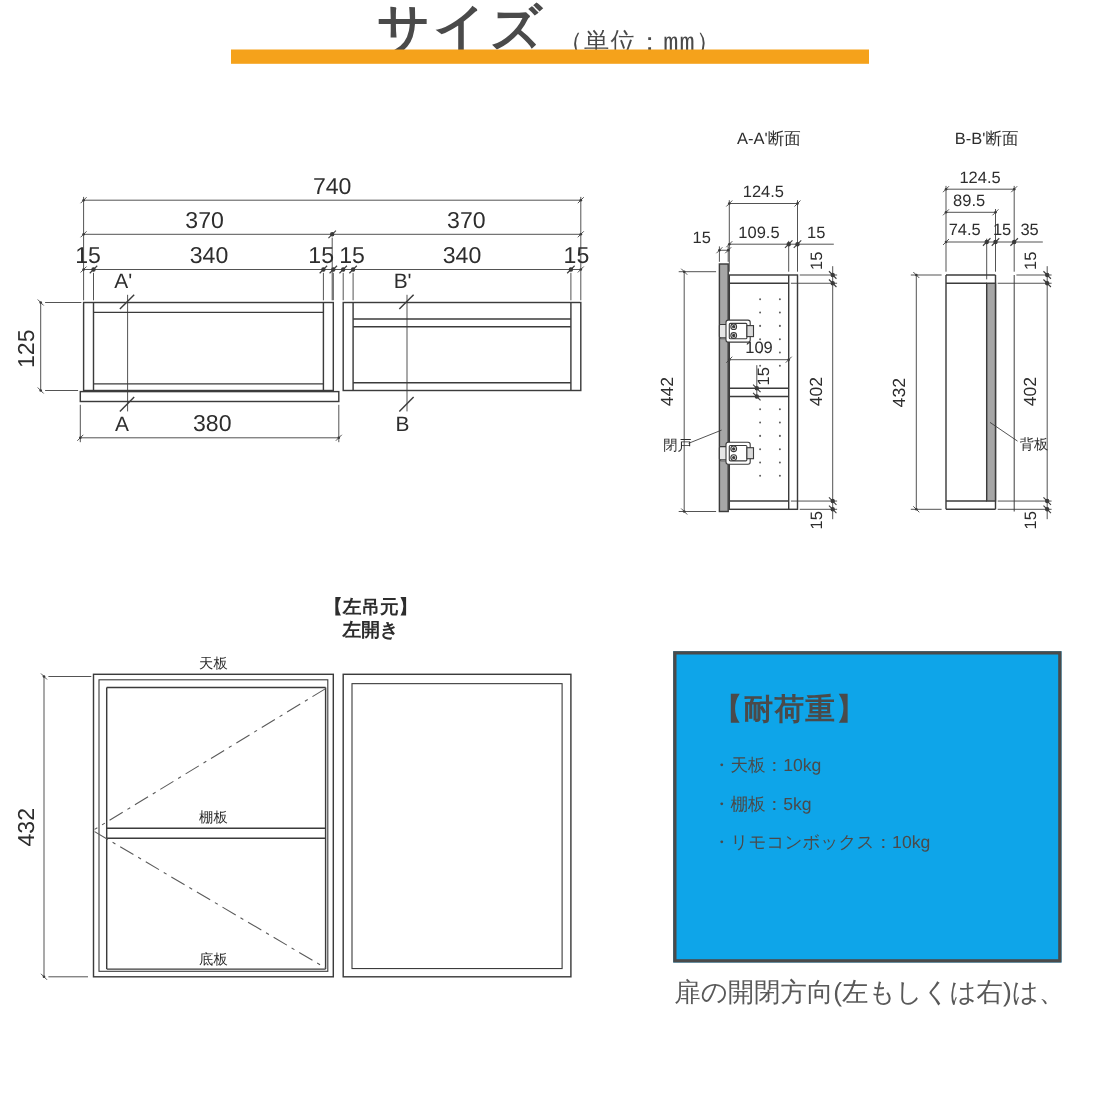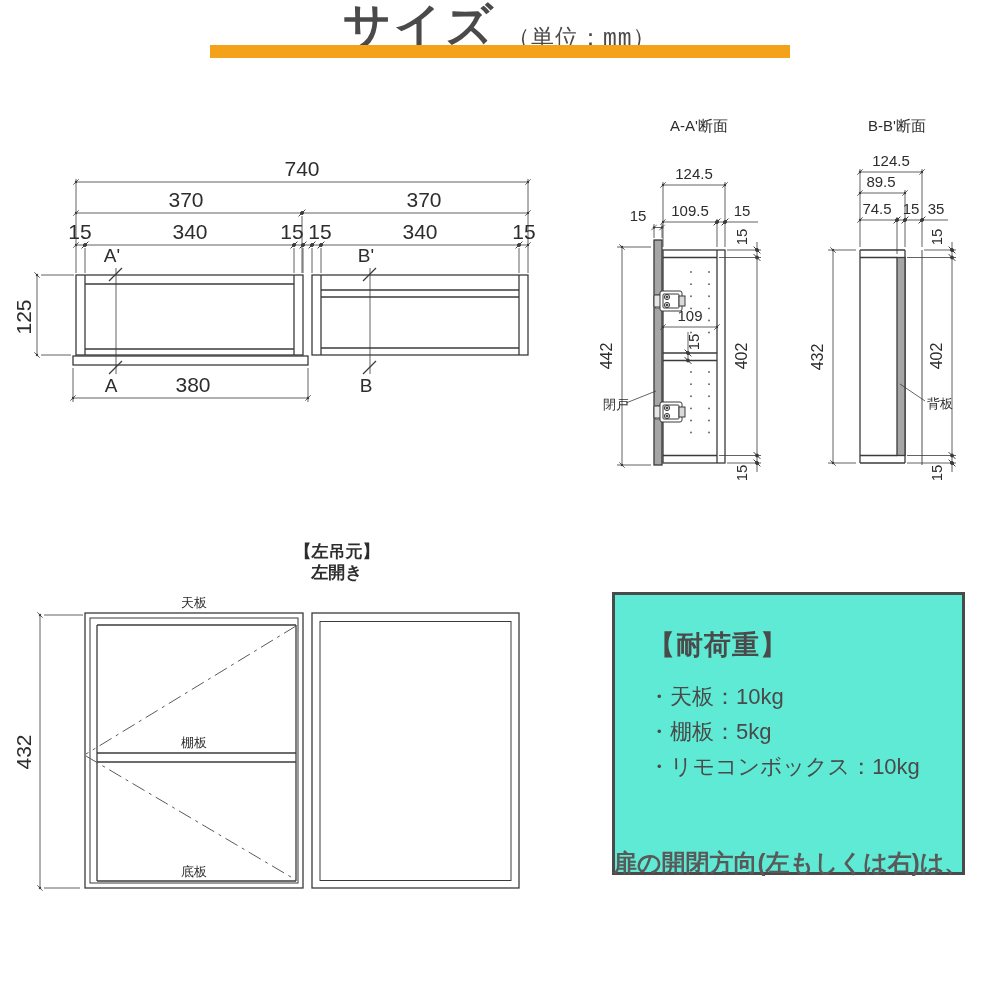--- a/index.html
+++ b/index.html
@@ -16,26 +16,26 @@
   svg .dots{stroke:#5f5f5f;stroke-width:1.8;stroke-linecap:round;stroke-dasharray:0.1 12;fill:none;}
   svg text{fill:#2d2d2d;font-family:"Liberation Sans",sans-serif;}
   svg .t21{font-size:21px;text-anchor:middle;}
   svg .t19{font-size:19px;text-anchor:middle;}
   svg .t16{font-size:16px;text-anchor:middle;}
   svg .t15{font-size:15px;text-anchor:middle;}
   svg .t13{font-size:13px;}
   svg .t13m{font-size:13px;text-anchor:middle;}
   svg .t17b{font-size:17px;font-weight:bold;text-anchor:middle;}
   .load-box{position:absolute;left:612px;top:592px;width:347px;height:277px;
-        border:3px solid var(--ink);background:#5eead4;color:var(--ink);}
+        border:3px solid var(--ink);background:#0ea5e9;color:var(--ink);}
   .load-title{margin:32px 0 0 33px;font-size:27px;font-weight:bold;letter-spacing:1px;}
-  .load-list{list-style:none;margin:16px 0 0 33px;padding:0;font-size:22px;}
+  .load-list{list-style:none;margin:16px 0 0 33px;padding:0;font-size:16px;}
   .load-list li{line-height:35px;}
-  .note{position:absolute;left:613px;top:844px;width:380px;font-size:24px;
-        color:var(--note);line-height:38px;font-weight:bold;}
+  .note{position:absolute;left:613px;top:884px;width:380px;font-size:24px;
+        color:var(--note);line-height:38px;}
 </style>
 </head>
 <body>
 
 <div class="page">
 
   <span class="hdr-title">サイズ</span>
   <span class="hdr-unit">（単位：mm）</span>
   <div class="accent-bar"></div>
 

